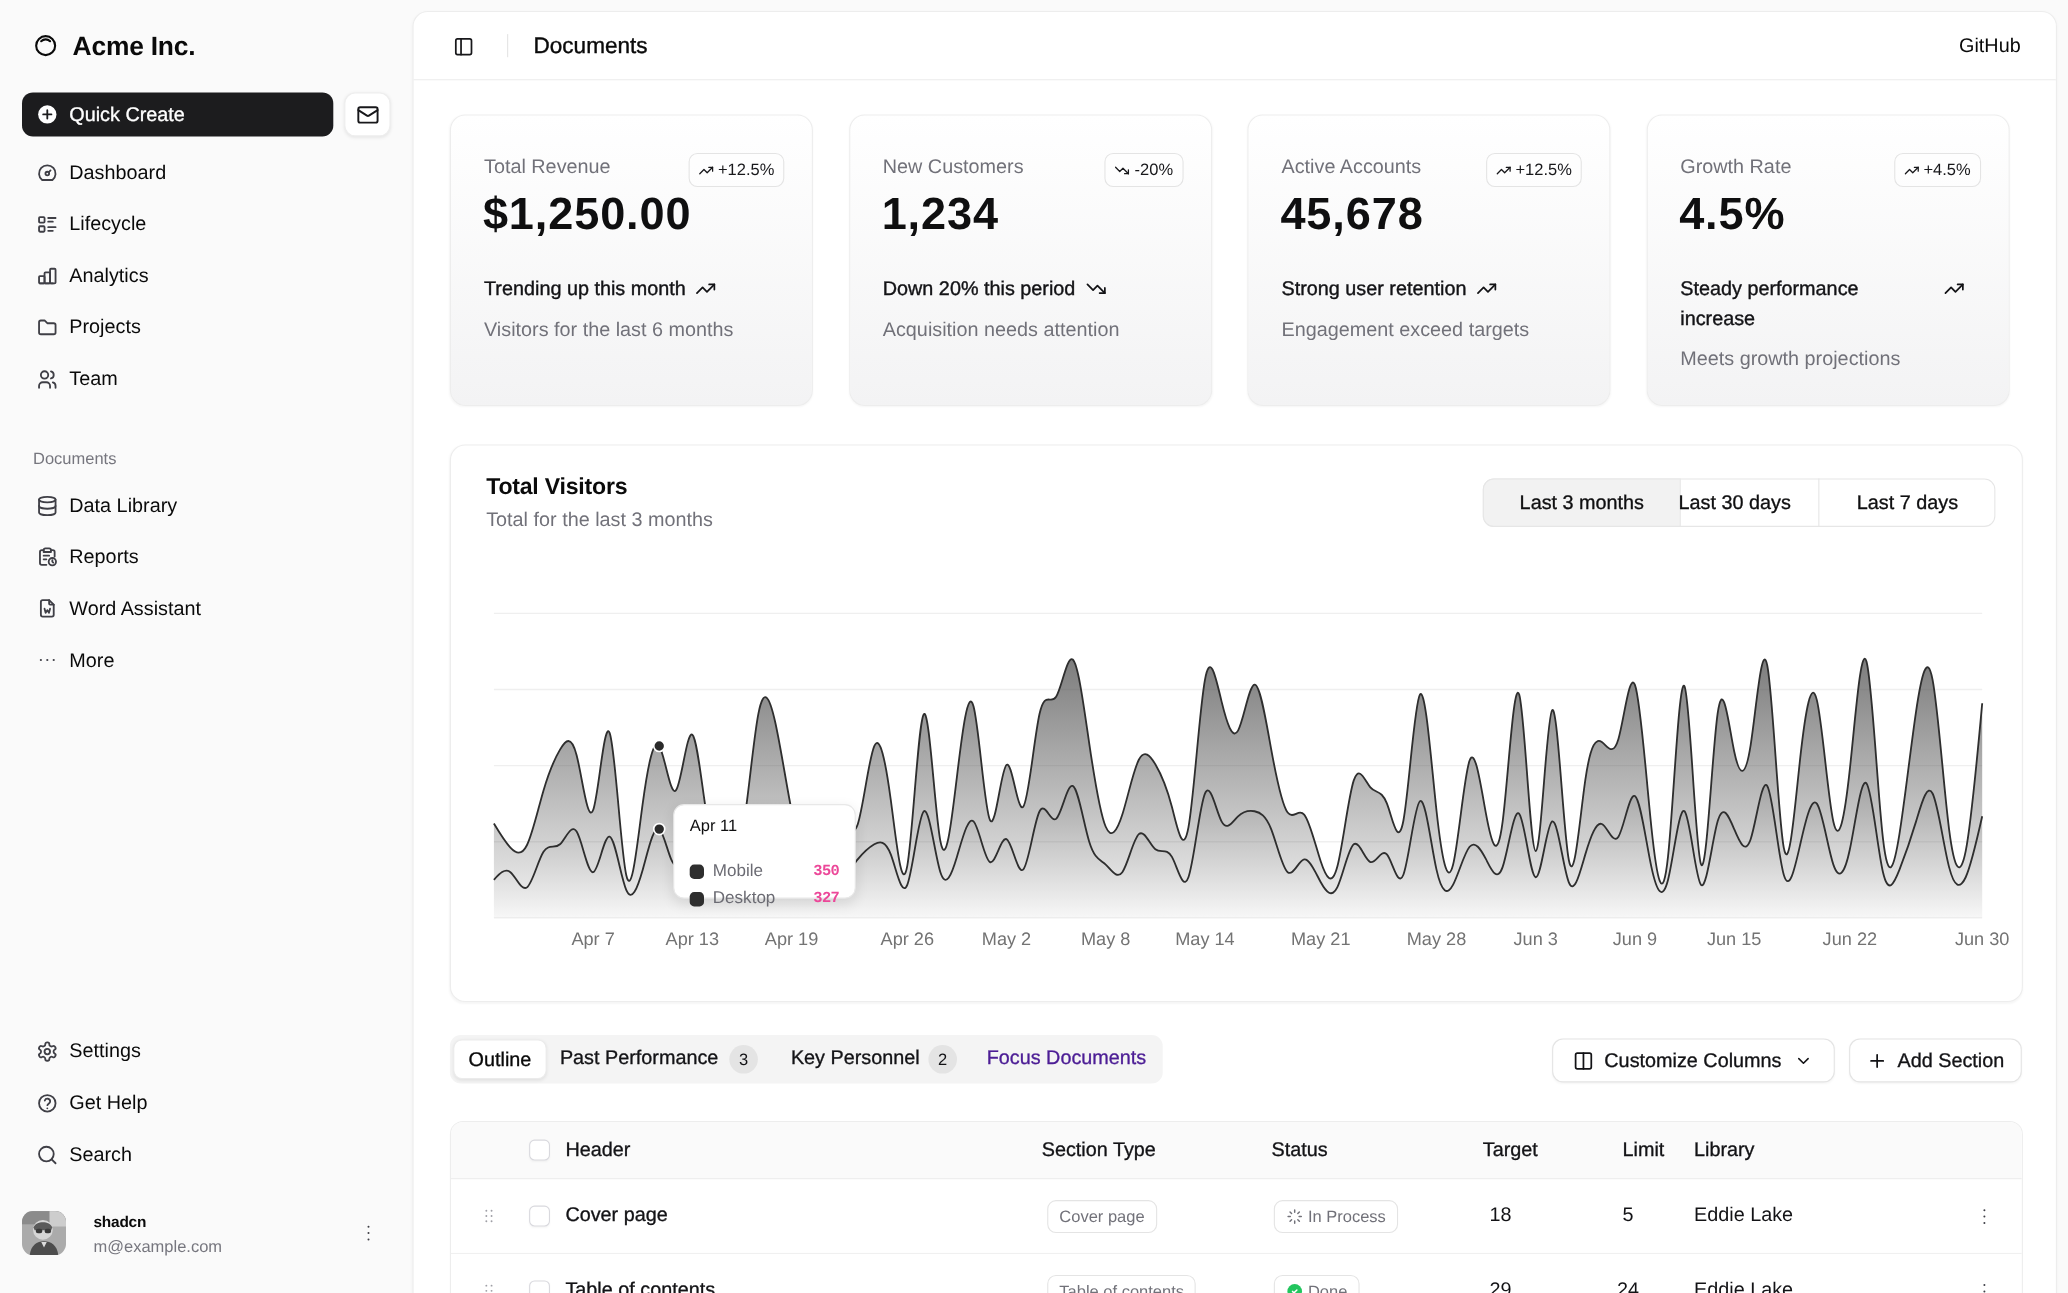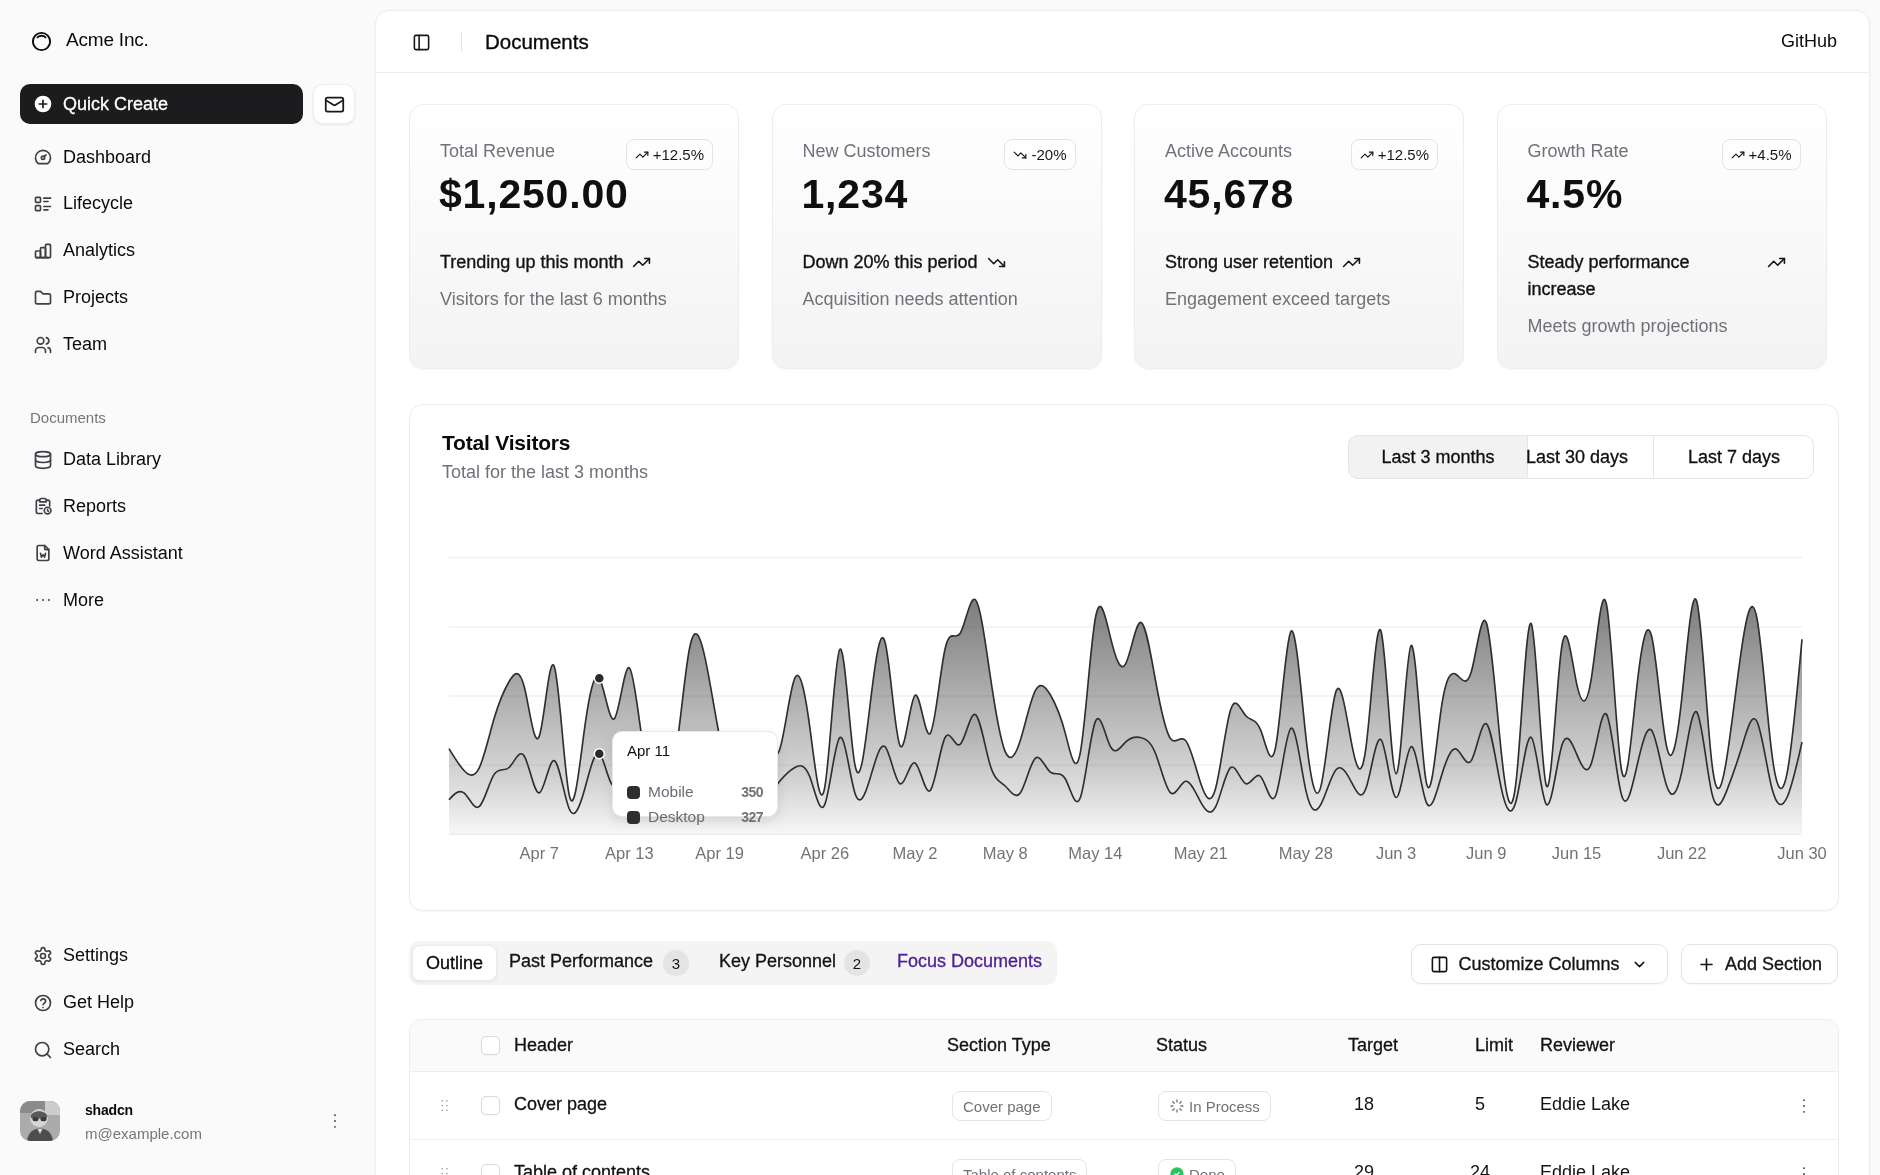--- a/index.html
+++ b/index.html
@@ -19,38 +19,38 @@
 .card .foot{position:absolute;left:30px;top:144px;right:28px;font-size:18px;line-height:27px}
 .card .f1{-webkit-text-stroke:.35px currentColor;color:#131316;display:flex;align-items:center;gap:9px}
 .card .f1 svg{width:19px;height:19px;flex:none}
 .card .f2{margin-top:9.5px;color:#717179}
 .chartcard{position:absolute;left:33px;top:393px;width:1430px;height:507px;border:1px solid #ededed;border-radius:14px;background:#fff;box-shadow:0 1px 2px rgba(0,0,0,.04)}
 .seg{position:absolute;top:30px;height:44px;display:flex;align-items:center;justify-content:center;font-size:18px;color:#0f0f10;-webkit-text-stroke:.3px currentColor}
 .tbtn{position:absolute;top:933px;height:40px;border:1px solid #e4e4e4;border-radius:10px;background:#fff;display:flex;align-items:center;justify-content:center;gap:9px;font-size:18px;color:#131316;-webkit-text-stroke:.3px currentColor;box-shadow:0 1px 2px rgba(0,0,0,.04)}
 .ttip{position:absolute;left:202px;top:326px;width:166px;height:86px;background:#fff;border:1px solid #e8e8e8;border-radius:10px;box-shadow:0 4px 12px rgba(0,0,0,.1);padding:10px 14px;z-index:5}
 .trow{display:flex;align-items:center;gap:8px;margin-top:7px;font-size:15.5px;color:#6b6b73}
 .trow .sw{width:13px;height:13px;border-radius:4px;background:#2e2e2e;flex:none}
-.trow .tv{margin-left:auto;font-family:Liberation Sans, sans-serif;font-size:14px;font-weight:700;color:#737373;letter-spacing:-.5px}
+.trow .tv{margin-left:auto;font-family:Liberation Mono, monospace;font-size:14px;font-weight:700;color:#ec4899;letter-spacing:-.5px}
 .cb{position:absolute;width:19px;height:19px;border:1px solid #d9d9de;border-radius:5px;background:#fff;box-shadow:0 1px 2px rgba(0,0,0,.04)}
 .thx{top:15px;font-size:18px;color:#131316;-webkit-text-stroke:.3px currentColor}
 .tcx{font-size:18px;color:#131316;-webkit-text-stroke:.3px currentColor}
 .num{font-size:18px;color:#131316;width:40px;text-align:center}
 .grip{color:#9f9fa6}
 .pill{position:absolute;height:30px;border:1px solid #e4e4e4;border-radius:8px;display:flex;align-items:center;gap:4px;padding:0 10px;font-size:15px;color:#717179;background:#fff}
 .pill svg.sp{width:16px;height:16px;color:#717179}
 </style></head>
 <body>
 <div class="sb">
 <div class="abs" style="left:30px;top:30px;width:23px;height:23px">
       <svg class="ic" viewBox="0 0 24 24" style="width:23px;height:23px;stroke-width:2">
         <circle cx="12" cy="12" r="9"></circle>
         <path d="M16.243 7.757a6 6 0 0 0-8.486 0"></path>
       </svg>
     </div>
-<div class="abs" style="left:66px;top:29px;font-size:19px;font-weight:400;letter-spacing:-.2px">Acme Inc.</div>
+<div class="abs" style="left:66px;top:29px;font-size:24px;font-weight:700;letter-spacing:-.2px">Acme Inc.</div>
 <div class="abs" style="left:20px;top:84px;width:283px;height:40px;background:#1c1c1e;border-radius:10px;display:flex;align-items:center;gap:10px;padding-left:13px;color:#fff;font-size:18px;font-weight:500;-webkit-text-stroke:.3px #fff">
 <svg viewBox="0 0 24 24" style="width:20px;height:20px;display:block">
         <circle cx="12" cy="12" r="10" fill="#fff"></circle>
         <path d="M12 7.5v9M7.5 12h9" stroke="#1c1c1e" stroke-width="2" stroke-linecap="round"></path>
       </svg>
 Quick Create</div>
 <div class="abs" style="left:313px;top:84px;width:42px;height:40px;background:#fff;border:1px solid #eee;border-radius:10px;box-shadow:0 1px 3px rgba(0,0,0,.08);display:flex;align-items:center;justify-content:center;color:#18181b">
 <svg class="ic" viewBox="0 0 24 24" style="width:21px;height:21px">
         <rect x="2" y="4" width="20" height="16" rx="2"></rect>
         <path d="m22 7-8.97 5.7a1.94 1.94 0 0 1-2.06 0L2 7"></path>
@@ -277,21 +277,21 @@
         <path d="M5 12h14M12 5v14"></path>
       </svg>Add Section</div>
 <div class="abs" style="left:33px;top:1008px;width:1430px;height:282px;border:1px solid #ededed;border-radius:12px;overflow:hidden">
 <div class="abs" style="left:0;top:0;width:100%;height:52px;background:#fafafa;border-bottom:1px solid #ededed">
 <div class="cb" style="left:71px;top:16px"></div>
 <div class="abs thx" style="left:104px">Header</div>
 <div class="abs thx" style="left:537px">Section Type</div>
 <div class="abs thx" style="left:746px">Status</div>
 <div class="abs thx" style="left:938px">Target</div>
 <div class="abs thx" style="left:1065px">Limit</div>
-<div class="abs thx" style="left:1130px">Reviewer</div>
+<div class="abs thx" style="left:1130px">Library</div>
 </div>
 <div class="abs" style="left:0;top:52px;width:100%;height:68px;border-bottom:1px solid #f0f0f0">
 <div class="abs grip" style="left:25px;top:24px">
           <svg class="ic" viewBox="0 0 24 24" style="width:19px;height:19px;stroke-width:2.2">
             <path d="M9 6h.01M9 12h.01M9 18h.01M15 6h.01M15 12h.01M15 18h.01"></path>
           </svg>
         </div>
 <div class="cb" style="left:71px;top:24px"></div>
 <div class="abs tcx" style="left:104px;top:22px">Cover page</div>
 <div class="pill" style="left:542px;top:19px">Cover page</div>

